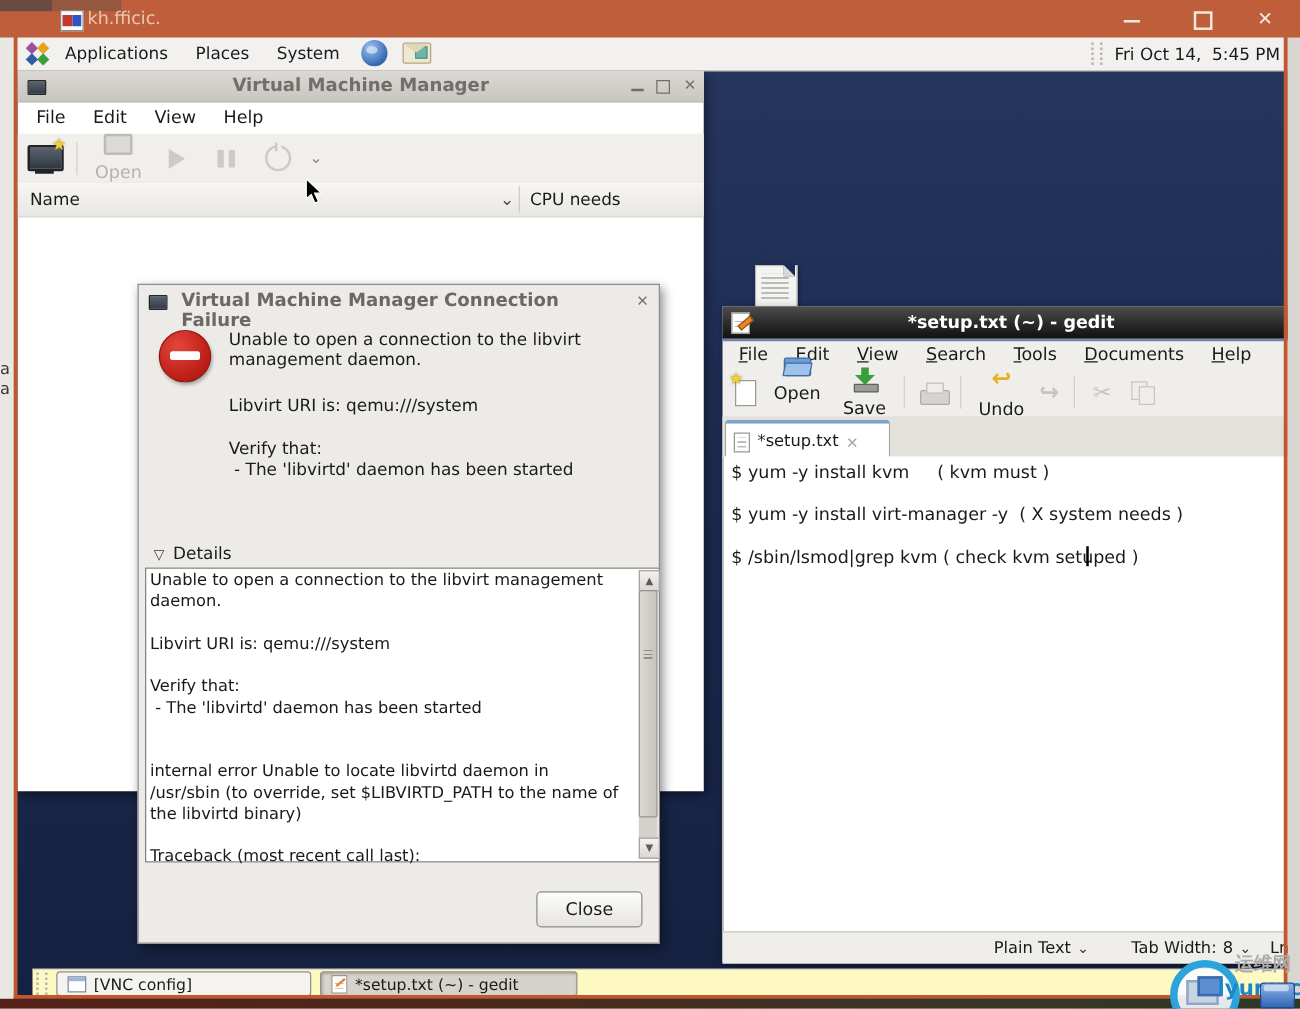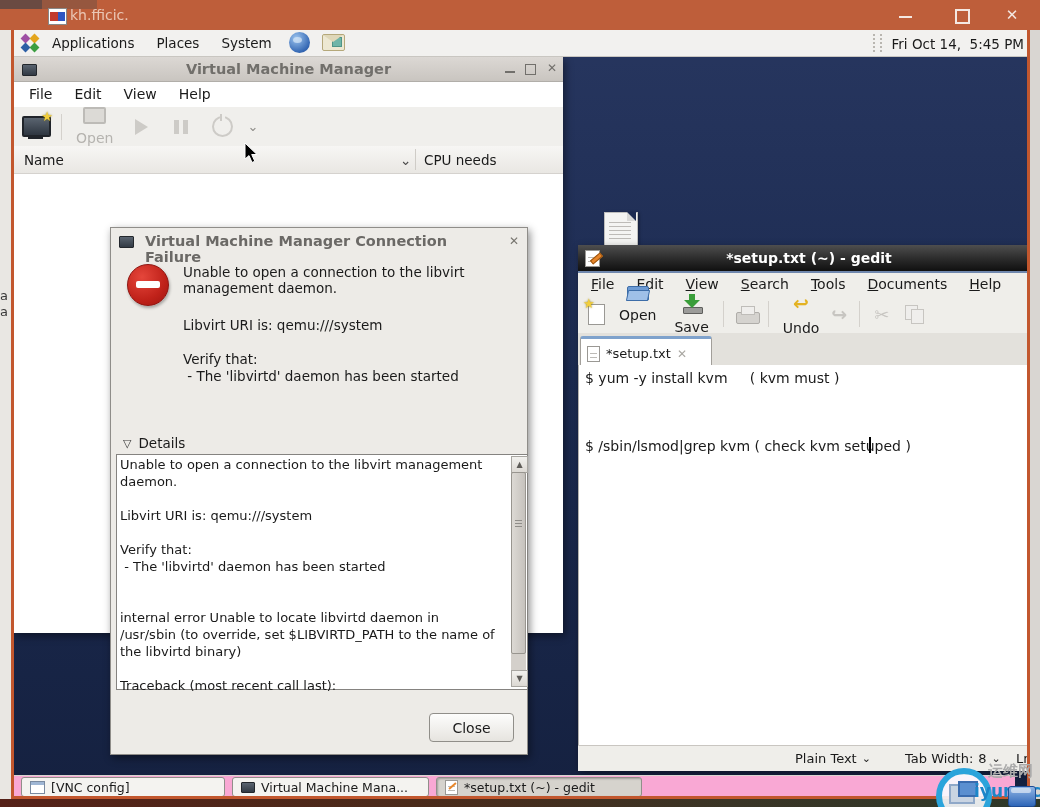--- a/index.html
+++ b/index.html
@@ -37,21 +37,21 @@
   .sbtn{background:linear-gradient(180deg,#F2F1EE,#DCD9D4);border:1px solid #A8A6A1;
         display:flex;align-items:center;justify-content:center;color:#5E5C58;font-size:8px;}
   .closebtn{background:linear-gradient(180deg,#FDFDFC,#E6E4DF);border:1px solid #908E89;border-radius:4px;
         display:flex;align-items:center;justify-content:center;font-size:14px;}
   
   .ged-titlebar{background:linear-gradient(180deg,#4E4E4E 0%,#2A2A2A 55%,#101010 100%);height:26px;}
   .ged-title{width:100%;text-align:center;font-weight:bold;color:#FFFFFF;font-size:14px;line-height:26px;}
   .bar{background:#EFEEEA;}
   .tbtn{display:flex;align-items:center;gap:6px;font-size:14px;flex-direction:column;}
   
-  .taskbar{left:2px;top:775px;width:1013px;height:22px;background:#f9a8d4;border-top:1px solid #D8D5D0;
+  .taskbar{left:26px;top:775px;width:1013px;height:22px;background:#fef9c3;border-top:1px solid #D8D5D0;
            display:flex;align-items:center;z-index:30;}
   .task{height:18px;margin-left:7px;background:#F4F3F0;border:1px solid #918F8A;border-radius:3px;
         display:flex;align-items:center;gap:6px;font-size:12.5px;padding:0 8px;}
   .task.pressed{background:#D6D3CD;box-shadow:inset 1px 1px 2px rgba(0,0,0,.25);}
   
   .mini-monitor{width:13px;height:10px;background:linear-gradient(180deg,#5A6470,#323A44);border:1px solid #23272C;border-radius:1px;}
   .page{background:#fff;border:1px solid #9A9894;}
   .lines{background:repeating-linear-gradient(180deg,transparent 0 3px,#BDBBB7 3px 4px);}
 </style>
 </head>
@@ -225,20 +225,21 @@
         <div class="page" style="width:11px;height:14px;position:relative;">
           <div class="abs lines" style="left:2px;top:3px;width:7px;height:8px;"></div>
         </div>
         <span>*setup.txt</span>
         <span style="color:#A9A7A2;font-size:12px;font-weight:bold;">✕</span>
       </div>
     </div>
 
     <div class="abs" style="left:0;top:120px;width:462px;height:380px;background:#fff;border-left:1px solid #B5B3AF;">
       <div class="abs pre" style="left:6px;top:5px;font-size:14px;">$ yum -y install kvm     ( kvm must )</div>
+      <div class="abs pre" style="left:6px;top:39px;font-size:14px;">$ yum -y install virt-manager -y  ( X system needs )</div>
       <div class="abs pre" style="left:6px;top:73px;font-size:14px;">$ /sbin/lsmod|grep kvm ( check kvm setuped )</div>
       <div class="abs" style="left:290px;top:72px;width:1.5px;height:16px;background:#000;"></div>
     </div>
 
     <div class="abs bar" style="left:0;top:500px;width:462px;height:25px;border-top:1px solid #C9C6C1;display:flex;align-items:center;font-size:13px;">
       <div style="position:absolute;left:217px;display:flex;align-items:center;gap:5px;">
         <span>Plain Text</span>
         <span style="font-size:11px;">⌄</span>
       </div>
       <div style="position:absolute;left:327px;display:flex;align-items:center;gap:5px;">
@@ -250,24 +251,20 @@
     </div>
   </div>
 
   <div class="taskbar abs">
     <div class="handle" style="margin-left:3px;"></div>
     <div class="task" style="width:186px;">
       <div style="position:relative;width:13px;height:11px;background:#fff;border:1px solid #7A8AA0;">
         <div class="abs" style="left:0;top:0;width:13px;height:3px;background:#9FB6D4;"></div>
       </div>
       <span>[VNC config]</span>
-    </div>
-    <div class="task" style="width:179px;">
-      <div class="mini-monitor" style="width:12px;height:9px;"></div>
-      <span>Virtual Machine Mana...</span>
     </div>
     <div class="task pressed" style="width:188px;">
       <div class="page" style="position:relative;width:11px;height:13px;">
         <div class="abs lines" style="left:2px;top:2px;width:7px;height:8px;"></div>
         <div class="abs" style="left:2px;top:4px;width:9px;height:2px;background:#E8862A;transform:rotate(-40deg);"></div>
       </div>
       <span>*setup.txt (~) - gedit</span>
     </div>
   </div>
 

